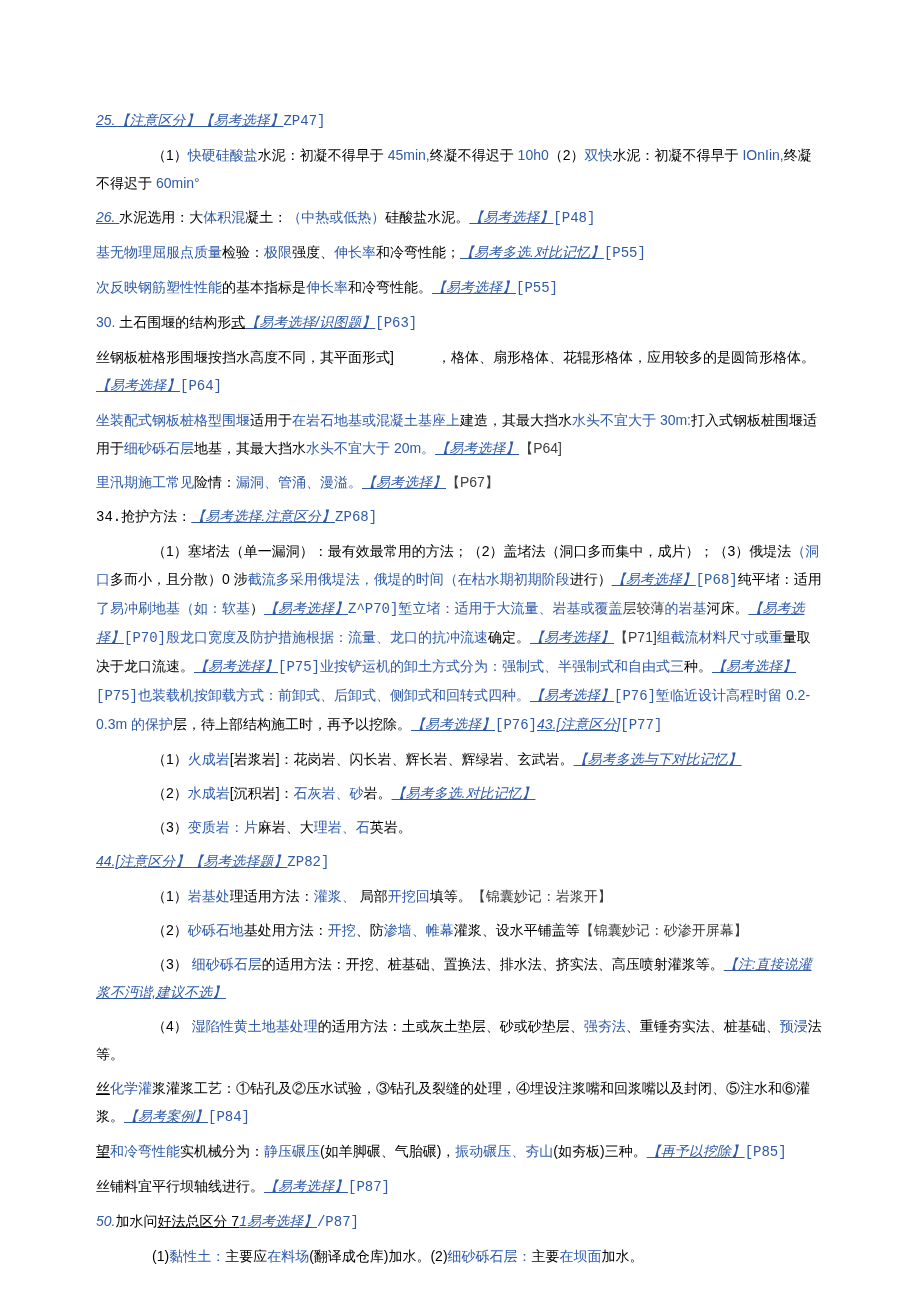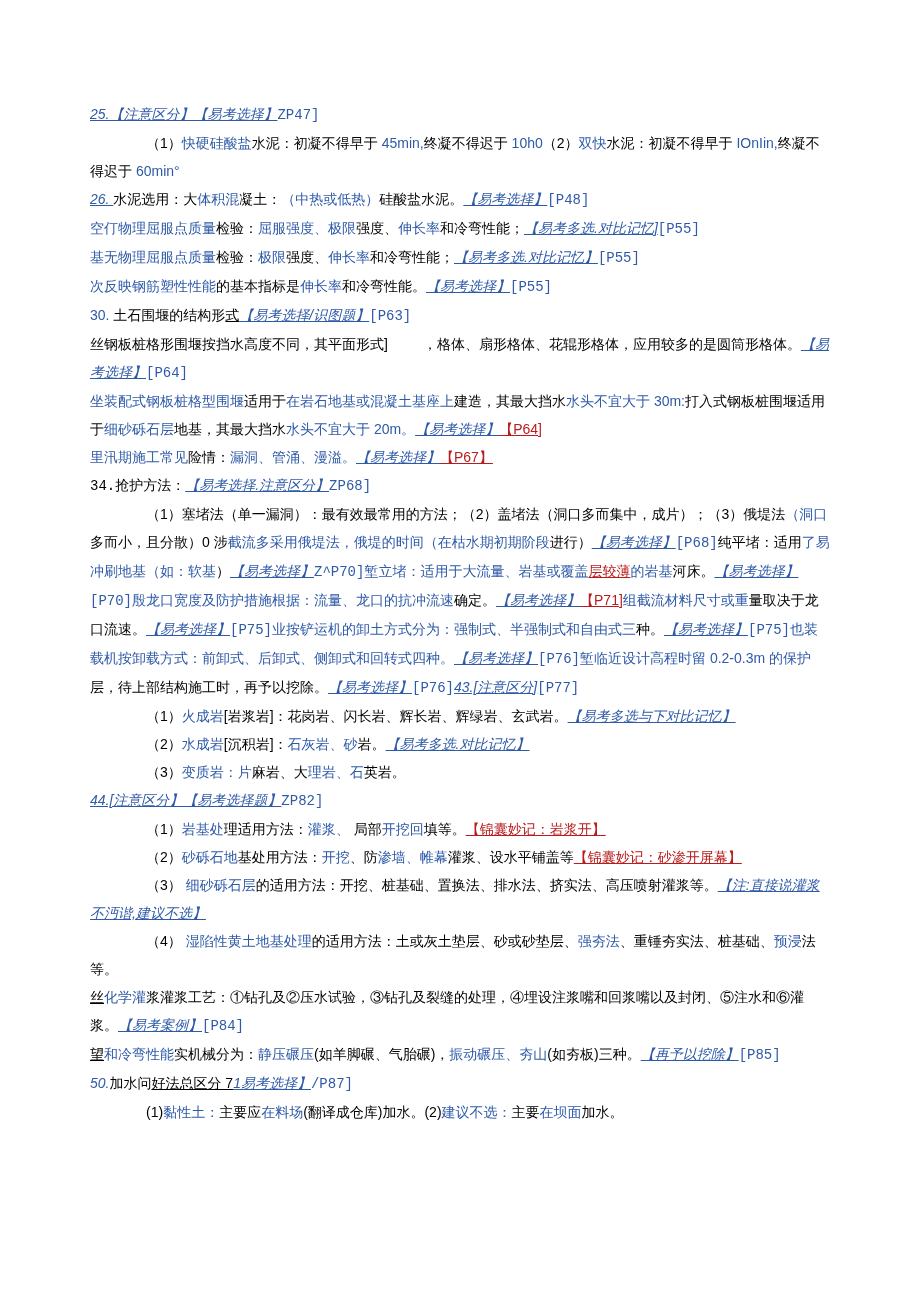--- a/index.html
+++ b/index.html
@@ -7,41 +7,40 @@
     font-size: 14px;
     line-height: 2;
     color: #000;
     background: #fff;
     margin: 0;
     padding: 100px 90px 60px 90px;
     width: 920px;
     box-sizing: border-box;
   }
   .doc { }
-  p { margin: 0; }
+  p { margin: 6px; }
   .indent-deep { text-indent: 4em; }
   .blue { color: #2e5aa8; }
-  .red { color: #b91c1c; text-decoration: underline; }
+  .red { color: #404040; }
   .ul { text-decoration: underline; }
   .it { font-style: italic; }
   .mono { font-family: "Consolas","Courier New",monospace; }
-  .sp { white-space: pre; }
+  .sp { white-space: pre; padding-left: 8px; }
 </style>
 </head>
 <body>
 
 <div class="doc">
 
 <p><span class="blue ul it">25.【注意区分】【易考选择】</span><span class="blue mono">ZP47]</span></p>
 
 <p class="indent-deep"><span>（1）</span><span class="blue">快硬硅酸盐</span><span>水泥：初凝不得早于 </span><span class="blue">45min,</span><span>终凝不得迟于 </span><span class="blue">10h0</span><span>（2）</span><span class="blue">双快</span><span>水泥：初凝不得早于 </span><span class="blue">IOnIin,</span><span>终凝不得迟于 </span><span class="blue">60min°</span></p>
 
 <p><span class="blue ul it">26. </span><span>水泥选用：大</span><span class="blue">体积混</span><span>凝土：</span><span class="blue">（中热或低热）</span><span>硅酸盐水泥。</span><span class="blue ul it">【易考选择】</span><span class="blue mono">[P48]</span></p>
 
-<p><span class="blue">空仃物理屈服点质量</span><span>检验：</span><span class="blue">屈服强度、极限</span><span>强度、</span><span class="blue">伸长率</span><span>和冷弯</span><span>性能；</span><span class="blue ul it">【易考多选.对比记忆]</span><span class="blue mono">[P55]</span></p>
 
 <p><span class="blue">基无物理屈服点质量</span><span>检验：</span><span class="blue">极限</span><span>强度、</span><span class="blue">伸长率</span><span>和冷弯</span><span>性能；</span><span class="blue ul it">【易考多选.对比记忆】</span><span class="blue mono">[P55]</span></p>
 
 <p><span class="blue">次反映钢筋塑性性能</span><span>的基本指标是</span><span class="blue">伸长率</span><span>和冷弯性能。</span><span class="blue ul it">【易考选择】</span><span class="blue mono">[P55]</span></p>
 
 <p><span class="blue">30. </span><span>土石围堰的结构形</span><span class="ul">式</span><span class="blue ul it">【易考选择/识图题】</span><span class="blue mono">[P63]</span></p>
 
 <p><span>丝钢板桩格形围堰按挡水高度不同，其平面形式]</span><span class="sp">         ，格体、扇形格体、花辊形格体，应用较多的是圆筒形格体。</span><span class="blue ul it">【易考选择】</span><span class="blue mono">[P64]</span></p>
 
 <p><span class="blue">坐装配式钢板桩格型围堰</span><span>适用于</span><span class="blue">在岩石地基或混凝土基座上</span><span>建造，其最大挡水</span><span class="blue">水头不宜大于 30m:</span><span>打入式钢板桩围堰</span><span>适用于</span><span class="blue">细砂砾石层</span><span>地基，其最大挡水</span><span class="blue">水头不宜大于 20m。</span><span class="blue ul it">【易考选择】</span><span class="red">【P64]</span></p>
@@ -69,18 +68,19 @@
 <p class="indent-deep"><span>（3） </span><span class="blue">细砂砾石层</span><span>的适用方法：开挖、桩基础、置换法、排水法、挤实法、高压喷射灌浆等。</span><span class="blue ul it">【注:直接说灌浆不沔谐,建议不选】</span></p>
 
 <p class="indent-deep"><span>（4） </span><span class="blue">湿陷性黄土地基处理</span><span>的适用方法：土或灰土垫层、砂或砂垫层、</span><span class="blue">强夯法</span><span>、重锤夯实法、桩基础、</span><span class="blue">预浸</span><span>法等。</span></p>
 
 
 <p><span class="ul">丝</span><span class="blue">化学灌</span><span>浆灌浆工艺：①钻孔及②压水试验，③钻孔及裂缝的处理，④埋设注浆嘴和回浆嘴以及封闭、⑤注水和⑥灌浆。</span><span class="blue ul it">【易考案例】</span><span class="blue mono">[P84]</span></p>
 
 <p><span class="ul">望</span><span class="blue">和冷弯性能</span><span>实机械分为：</span><span class="blue">静压碾压</span><span>(如羊脚碾、气胎碾)，</span><span class="blue">振动碾压、夯山</span><span>(如夯板)三种。</span><span class="blue ul it">【再予以挖除】</span><span class="blue mono">[P85]</span></p>
 
 
+<p><span>丝铺料宜平行坝轴线进行。</span><span class="blue ul it">【易考选择】</span><span class="blue mono">[P87]</span></p>
 
 <p><span class="blue it">50.</span><span>加水问</span><span class="ul">好法总区分 7</span><span class="blue ul it">1易考选择】</span><span class="blue mono">/P87]</span></p>
 
-<p class="indent-deep"><span>(1)</span><span class="blue">黏性土：</span><span>主要应</span><span class="blue">在料场</span><span>(翻译成仓库)加水。(2)</span><span class="blue">建议不选：</span><span>主要</span><span class="blue">在坝面</span><span>加水。</span></p>
+<p class="indent-deep"><span>(1)</span><span class="blue">黏性土：</span><span>主要应</span><span class="blue">在料场</span><span>(翻译成仓库)加水。(2)</span><span class="blue">细砂砾石层：</span><span>主要</span><span class="blue">在坝面</span><span>加水。</span></p>
 
 </div>
 
 </body></html>

